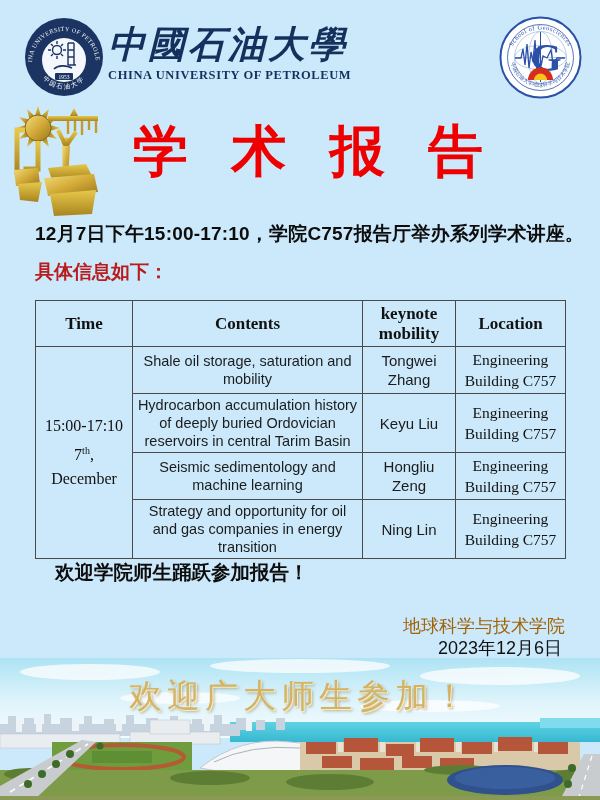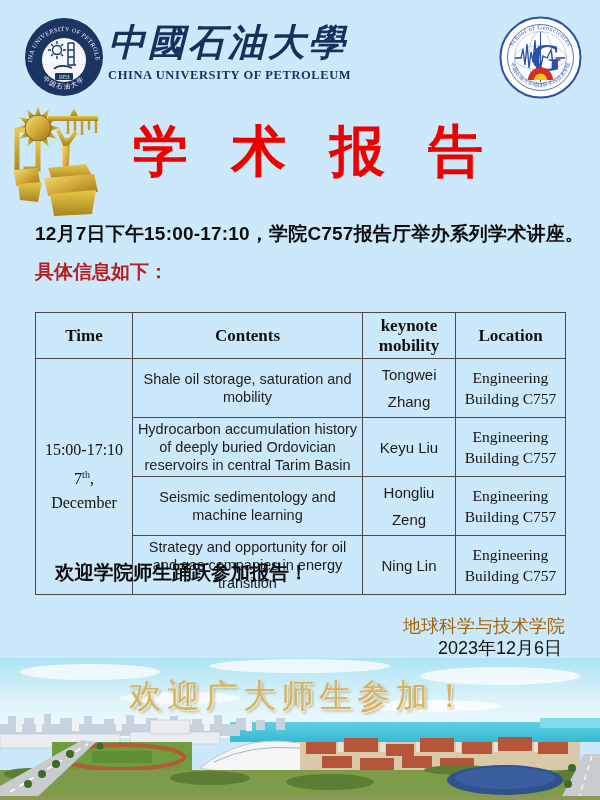--- a/index.html
+++ b/index.html
@@ -2,47 +2,47 @@
 <html><head>
 <meta charset="utf-8">
 <style>
   html,body{margin:0;padding:0;}
   body{width:600px;height:800px;overflow:hidden;font-family:"Liberation Sans",sans-serif;}
   .poster{position:relative;width:600px;height:800px;background:#cbe9fa;overflow:hidden;}
 
   
   .seal-left{position:absolute;left:24px;top:17px;width:80px;height:80px;}
   .uni-name{position:absolute;left:108px;top:24px;width:300px;}
-  .uni-name-zh{font-family:Liberation Mono, monospace;font-weight:bold;font-style:italic;
+  .uni-name-zh{font-family:Liberation Serif, serif;font-weight:bold;font-style:italic;
     font-size:37px;color:#16305e;letter-spacing:3px;line-height:42px;white-space:nowrap;}
   .uni-name-en{font-family:"Liberation Serif",serif;font-weight:bold;font-size:12.5px;
     color:#16305e;letter-spacing:0.6px;margin-top:2px;white-space:nowrap;}
   .seal-right{position:absolute;left:499px;top:16px;width:83px;height:83px;}
 
   
   .statue{position:absolute;left:8px;top:100px;width:96px;height:118px;}
   .main-title{position:absolute;left:100px;top:110px;width:430px;height:84px;
     display:flex;align-items:center;justify-content:center;
     font-size:55px;font-weight:bold;color:#ee0000;letter-spacing:14px;white-space:pre;}
 
   
   .intro1{position:absolute;left:35px;top:221px;width:545px;font-size:19px;font-weight:bold;
     color:#0d0d0d;white-space:nowrap;letter-spacing:0.2px;}
   .intro2{position:absolute;left:35px;top:259px;font-size:19px;font-weight:bold;color:#b91c1c;}
 
   
   table.sched{position:absolute;left:35px;top:300px;width:530px;border-collapse:collapse;
-    table-layout:fixed;background:transparent;margin-top:12px;}
+    table-layout:fixed;background:transparent;}
   table.sched td,table.sched th{border:1px solid #4a4a4a;text-align:center;vertical-align:middle;
     padding:2px 4px;}
   th.h{font-family:"Liberation Serif",serif;font-size:17px;font-weight:bold;color:#111;}
   .col-time{width:97px;}.col-content{width:230px;}.col-speaker{width:93px;}.col-loc{width:110px;}
   td.time-cell{font-family:"Liberation Serif",serif;font-size:16px;color:#111;line-height:24px;}
   td.content-cell{font-size:14.5px;color:#1c1c1c;line-height:18px;}
-  td.speaker-cell{font-size:15px;color:#1c1c1c;line-height:27px;}
+  td.speaker-cell{font-size:15px;color:#1c1c1c;line-height:19px;}
   td.loc-cell{font-family:"Liberation Serif",serif;font-size:15.5px;color:#111;line-height:21px;}
   tr.r-h{height:46px;}tr.r1{height:40px;}tr.r2{height:52px;}tr.r3{height:40px;}tr.r4{height:54px;}
   sup{font-size:10px;}
 
   
   .welcome{position:absolute;left:55px;top:559px;font-size:19.5px;font-weight:bold;color:#0d0d0d;}
   .signature{position:absolute;right:35px;top:614px;font-size:18px;color:#a16207;}
   .sig-date{position:absolute;right:38px;top:636px;font-size:18px;color:#111;}
 
   

